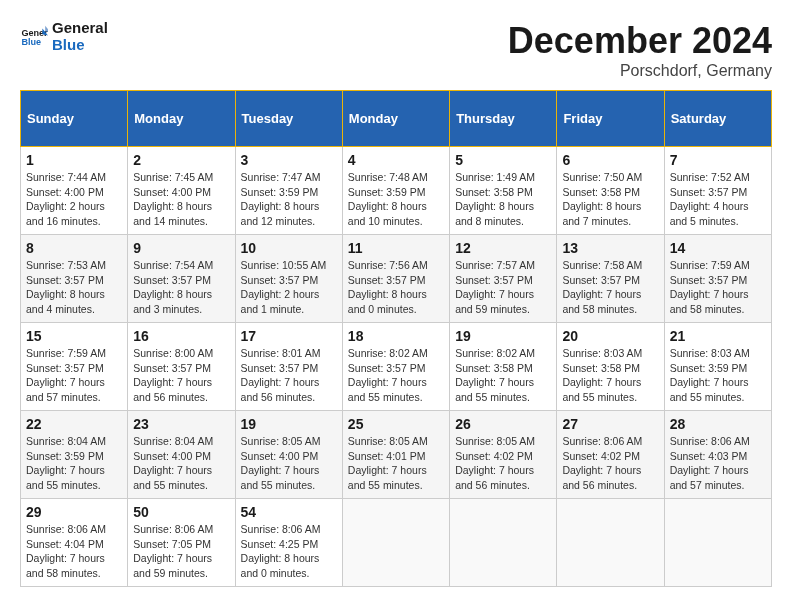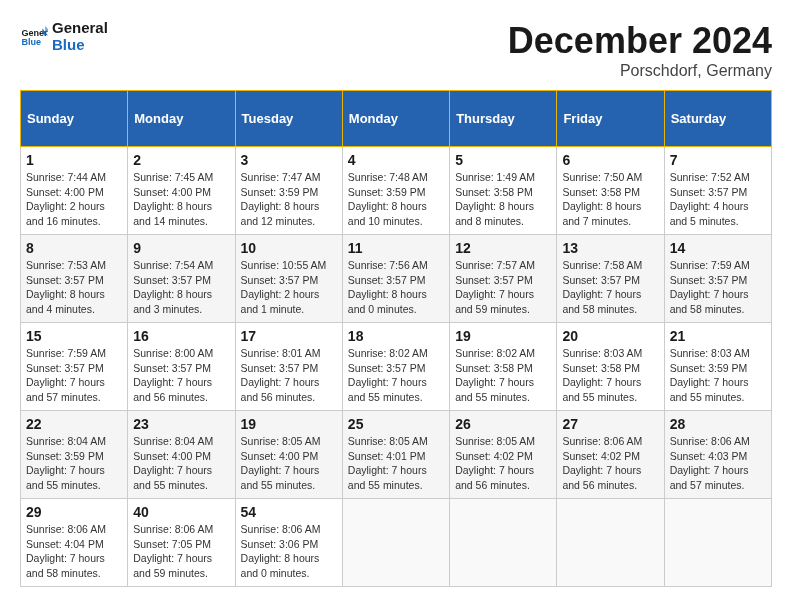--- a/index.html
+++ b/index.html
@@ -348,32 +348,32 @@
       <tr>
         <td>
         <span class="day-number">29</span>
         <div class="day-info">
           <span>Sunrise: 8:06 AM</span><br>
           <span>Sunset: 4:04 PM</span><br>
           <span>Daylight: 7 hours and 58 minutes.</span>
         </div>
       </td>
         <td>
-        <span class="day-number">40</span>
+        <span class="day-number">50</span>
         <div class="day-info">
           <span>Sunrise: 8:06 AM</span><br>
           <span>Sunset: 7:05 PM</span><br>
           <span>Daylight: 7 hours and 59 minutes.</span>
         </div>
       </td>
         <td>
         <span class="day-number">54</span>
         <div class="day-info">
           <span>Sunrise: 8:06 AM</span><br>
-          <span>Sunset: 3:06 PM</span><br>
+          <span>Sunset: 4:25 PM</span><br>
           <span>Daylight: 8 hours and 0 minutes.</span>
         </div>
       </td>
         <td class="empty-cell"></td>
         <td class="empty-cell"></td>
         <td class="empty-cell"></td>
         <td class="empty-cell"></td>
       </tr>
     </tbody>
 </table>

